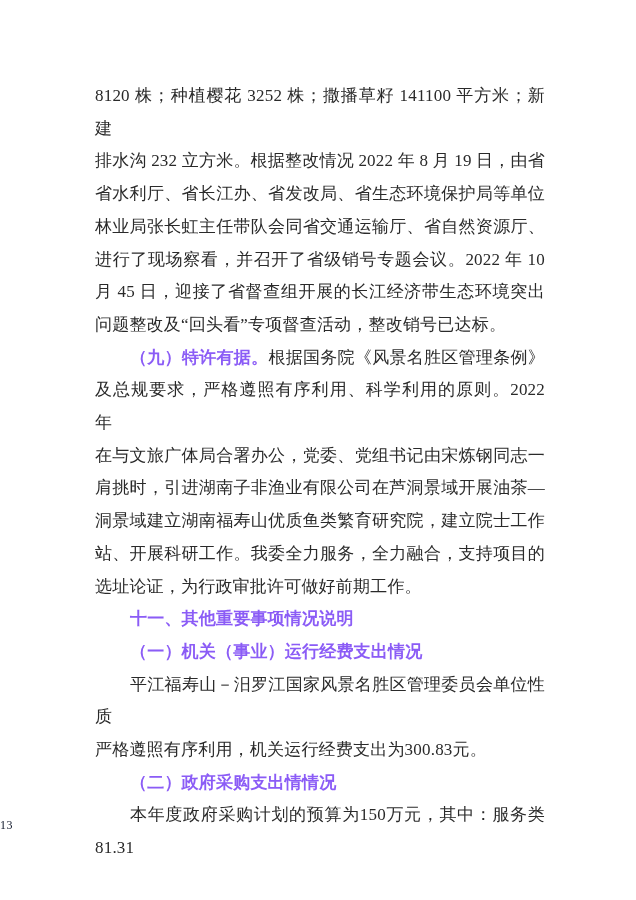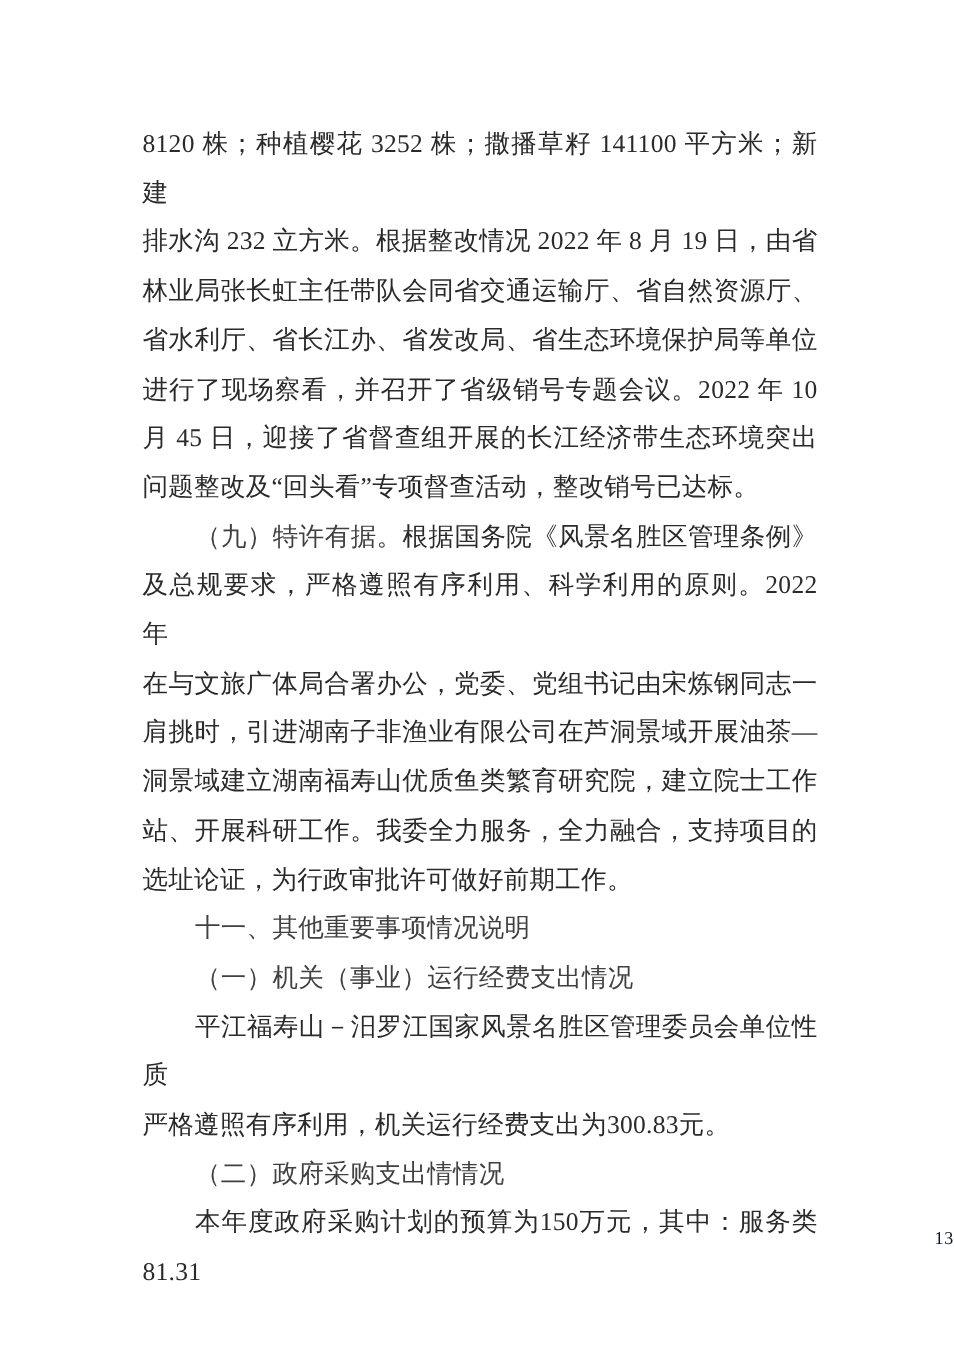--- a/index.html
+++ b/index.html
@@ -31,46 +31,46 @@
     text-align-last: left;
     white-space: normal;
   }
   .line.fill {
     text-align-last: justify;
   }
   .line.indent {
     text-indent: 35px;
   }
   .seg-bold {
-    font-weight: 400;
-    color: #404040;
+    font-weight: 700;
+    color: #8b5cf6;
   }
   .seg-regular {
     font-weight: 400;
   }
   .page-number {
     position: absolute;
     left: 0;
     top: 818px;
     width: 100%;
-    text-align: right;
+    text-align: left;
     font-size: 12px;
     color: #0f172a;
     letter-spacing: 0.5px;
   }
 </style>
 </head>
 <body>
 
 <div class="page">
   <div class="content">
       <div class="line fill"><span class="seg-regular">8120 株；种植樱花 3252 株；撒播草籽 141100 平方米；新建</span></div>
       <div class="line fill"><span class="seg-regular">排水沟 232 立方米。根据整改情况 2022 年 8 月 19 日，由省</span></div>
+      <div class="line fill"><span class="seg-regular">省水利厅、省长江办、省发改局、省生态环境保护局等单位</span></div>
       <div class="line fill"><span class="seg-regular">林业局张长虹主任带队会同省交通运输厅、省自然资源厅、</span></div>
-      <div class="line fill"><span class="seg-regular">省水利厅、省长江办、省发改局、省生态环境保护局等单位</span></div>
       <div class="line fill"><span class="seg-regular">进行了现场察看，并召开了省级销号专题会议。2022 年 10</span></div>
       <div class="line fill"><span class="seg-regular">月 45 日，迎接了省督查组开展的长江经济带生态环境突出</span></div>
       <div class="line"><span class="seg-regular">问题整改及“回头看”专项督查活动，整改销号已达标。</span></div>
       <div class="line indent fill"><span class="seg-bold">（九）特许有据。</span><span class="seg-regular">根据国务院《风景名胜区管理条例》</span></div>
       <div class="line fill"><span class="seg-regular">及总规要求，严格遵照有序利用、科学利用的原则。2022 年</span></div>
       <div class="line fill"><span class="seg-regular">在与文旅广体局合署办公，党委、党组书记由宋炼钢同志一</span></div>
       <div class="line fill"><span class="seg-regular">肩挑时，引进湖南子非渔业有限公司在芦洞景域开展油茶—</span></div>
       <div class="line fill"><span class="seg-regular">洞景域建立湖南福寿山优质鱼类繁育研究院，建立院士工作</span></div>
       <div class="line fill"><span class="seg-regular">站、开展科研工作。我委全力服务，全力融合，支持项目的</span></div>
       <div class="line"><span class="seg-regular">选址论证，为行政审批许可做好前期工作。</span></div>

